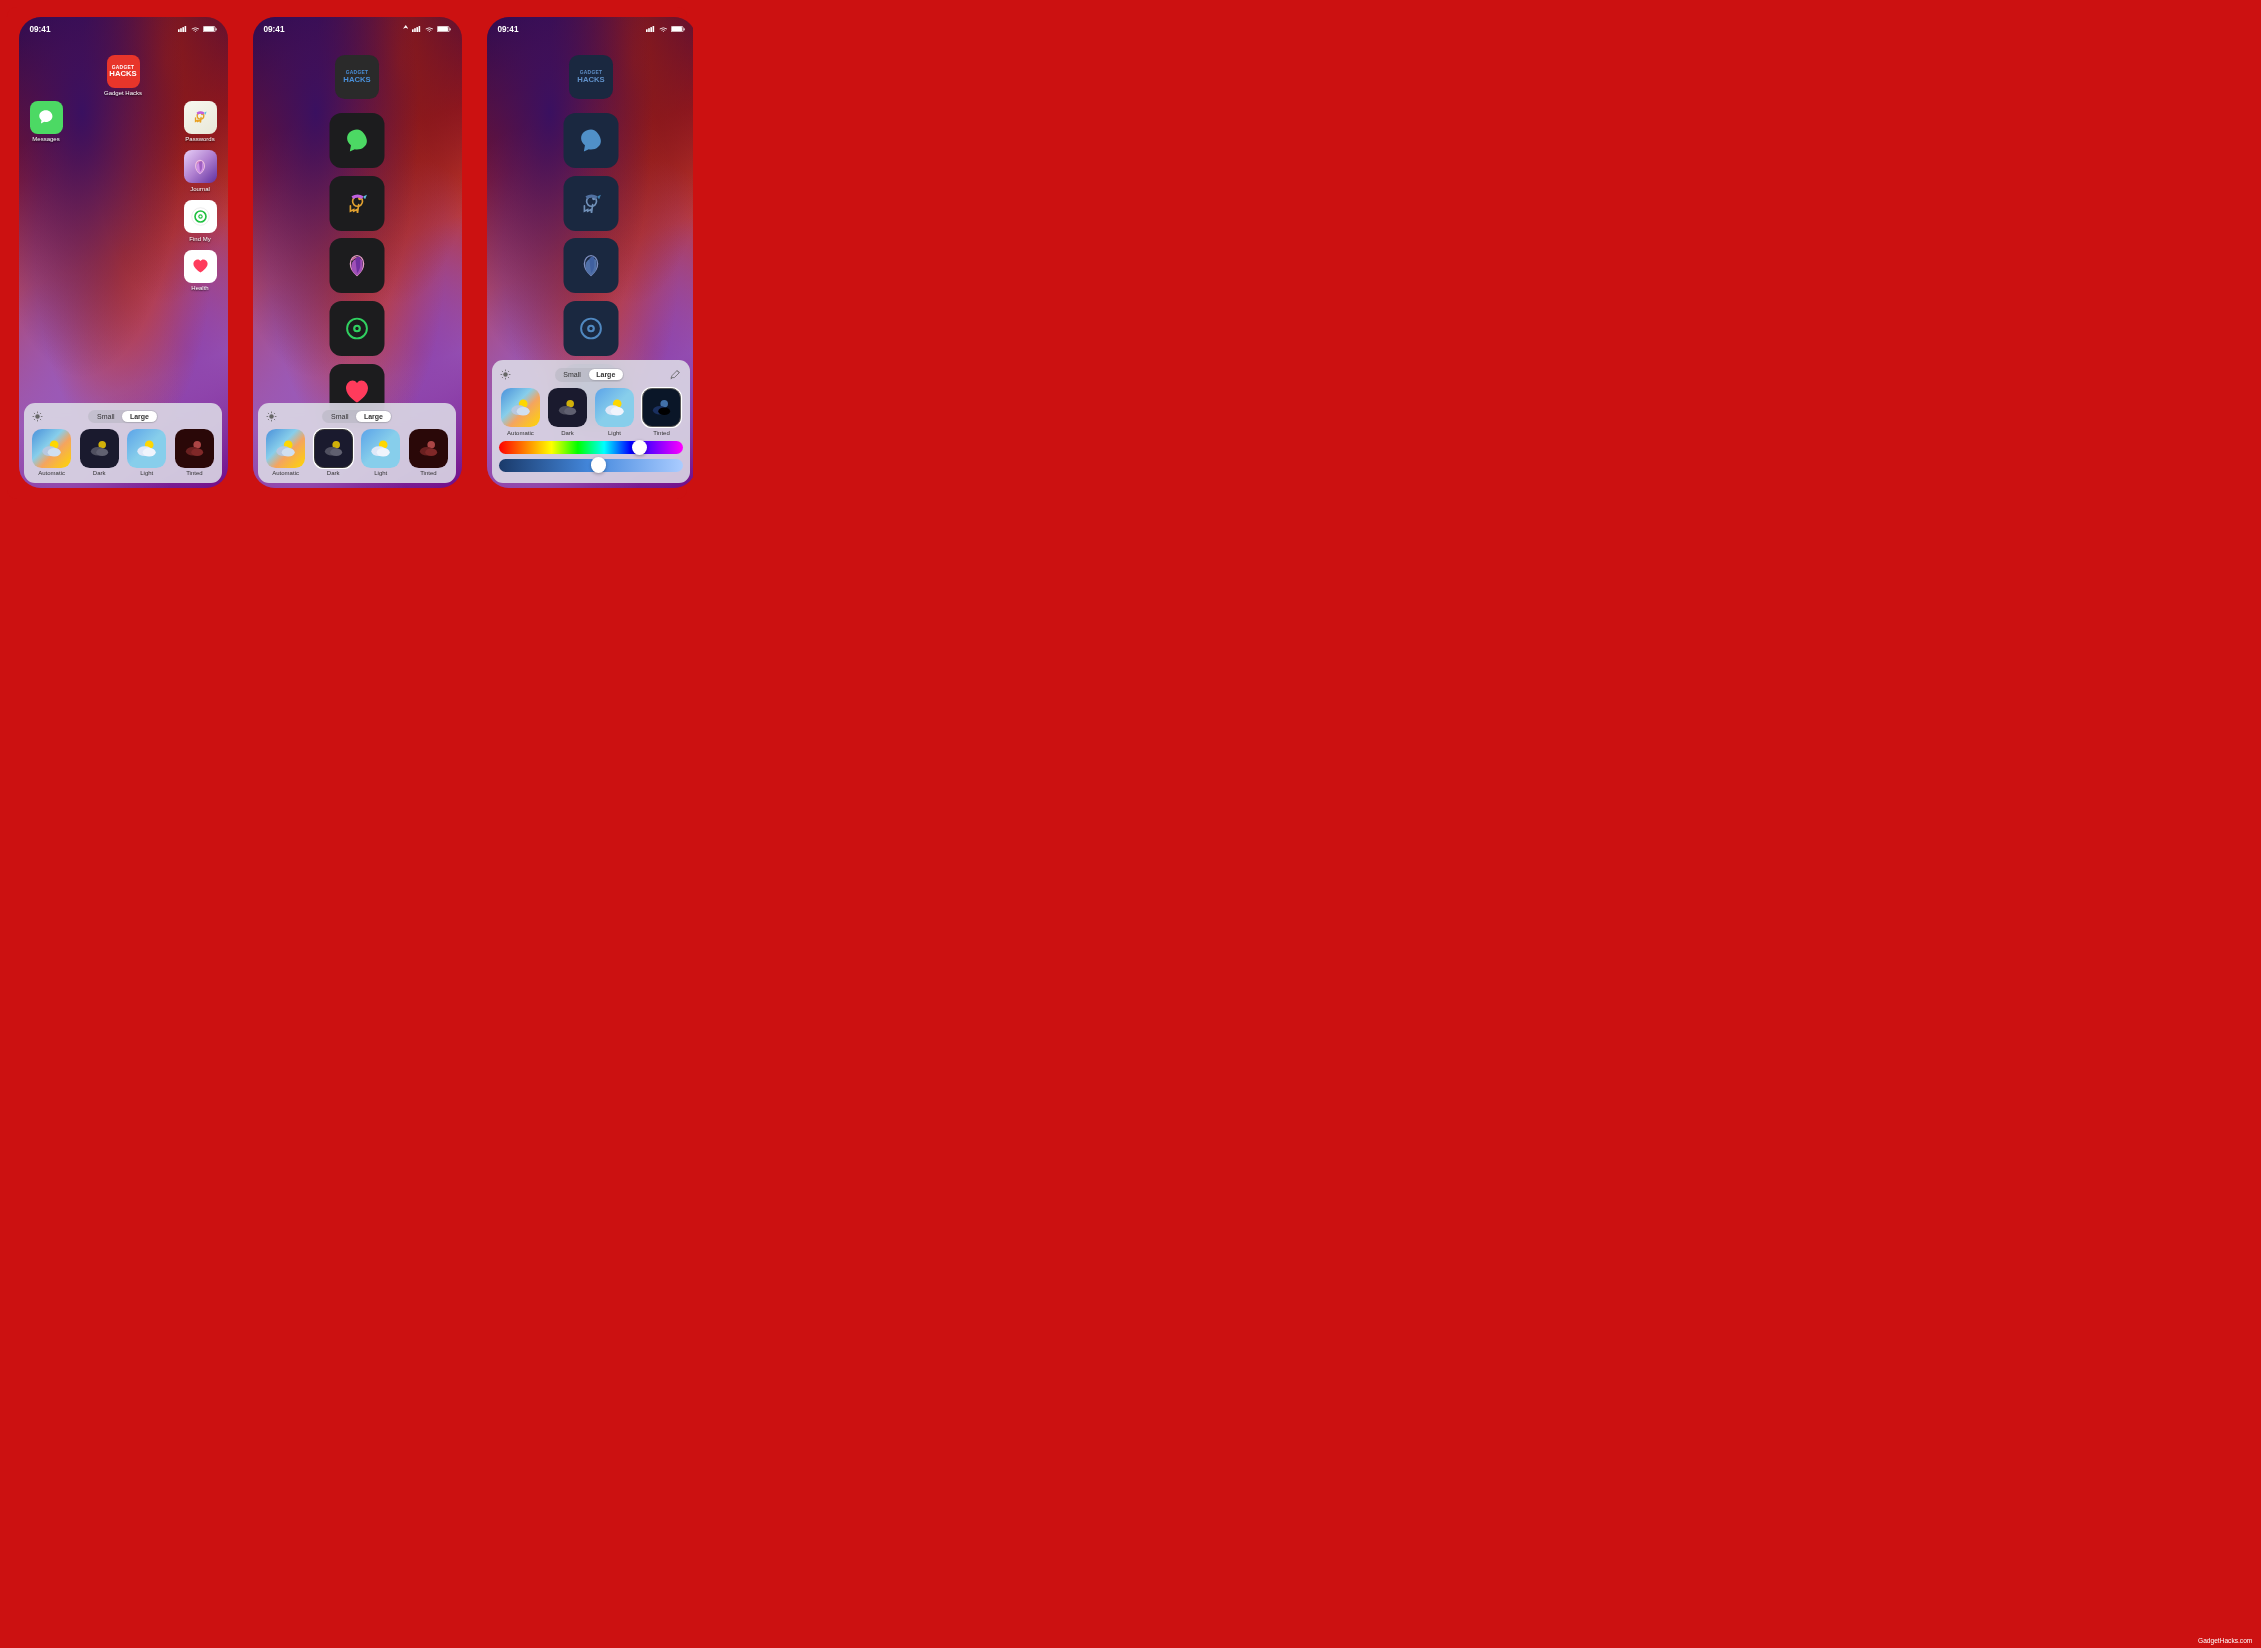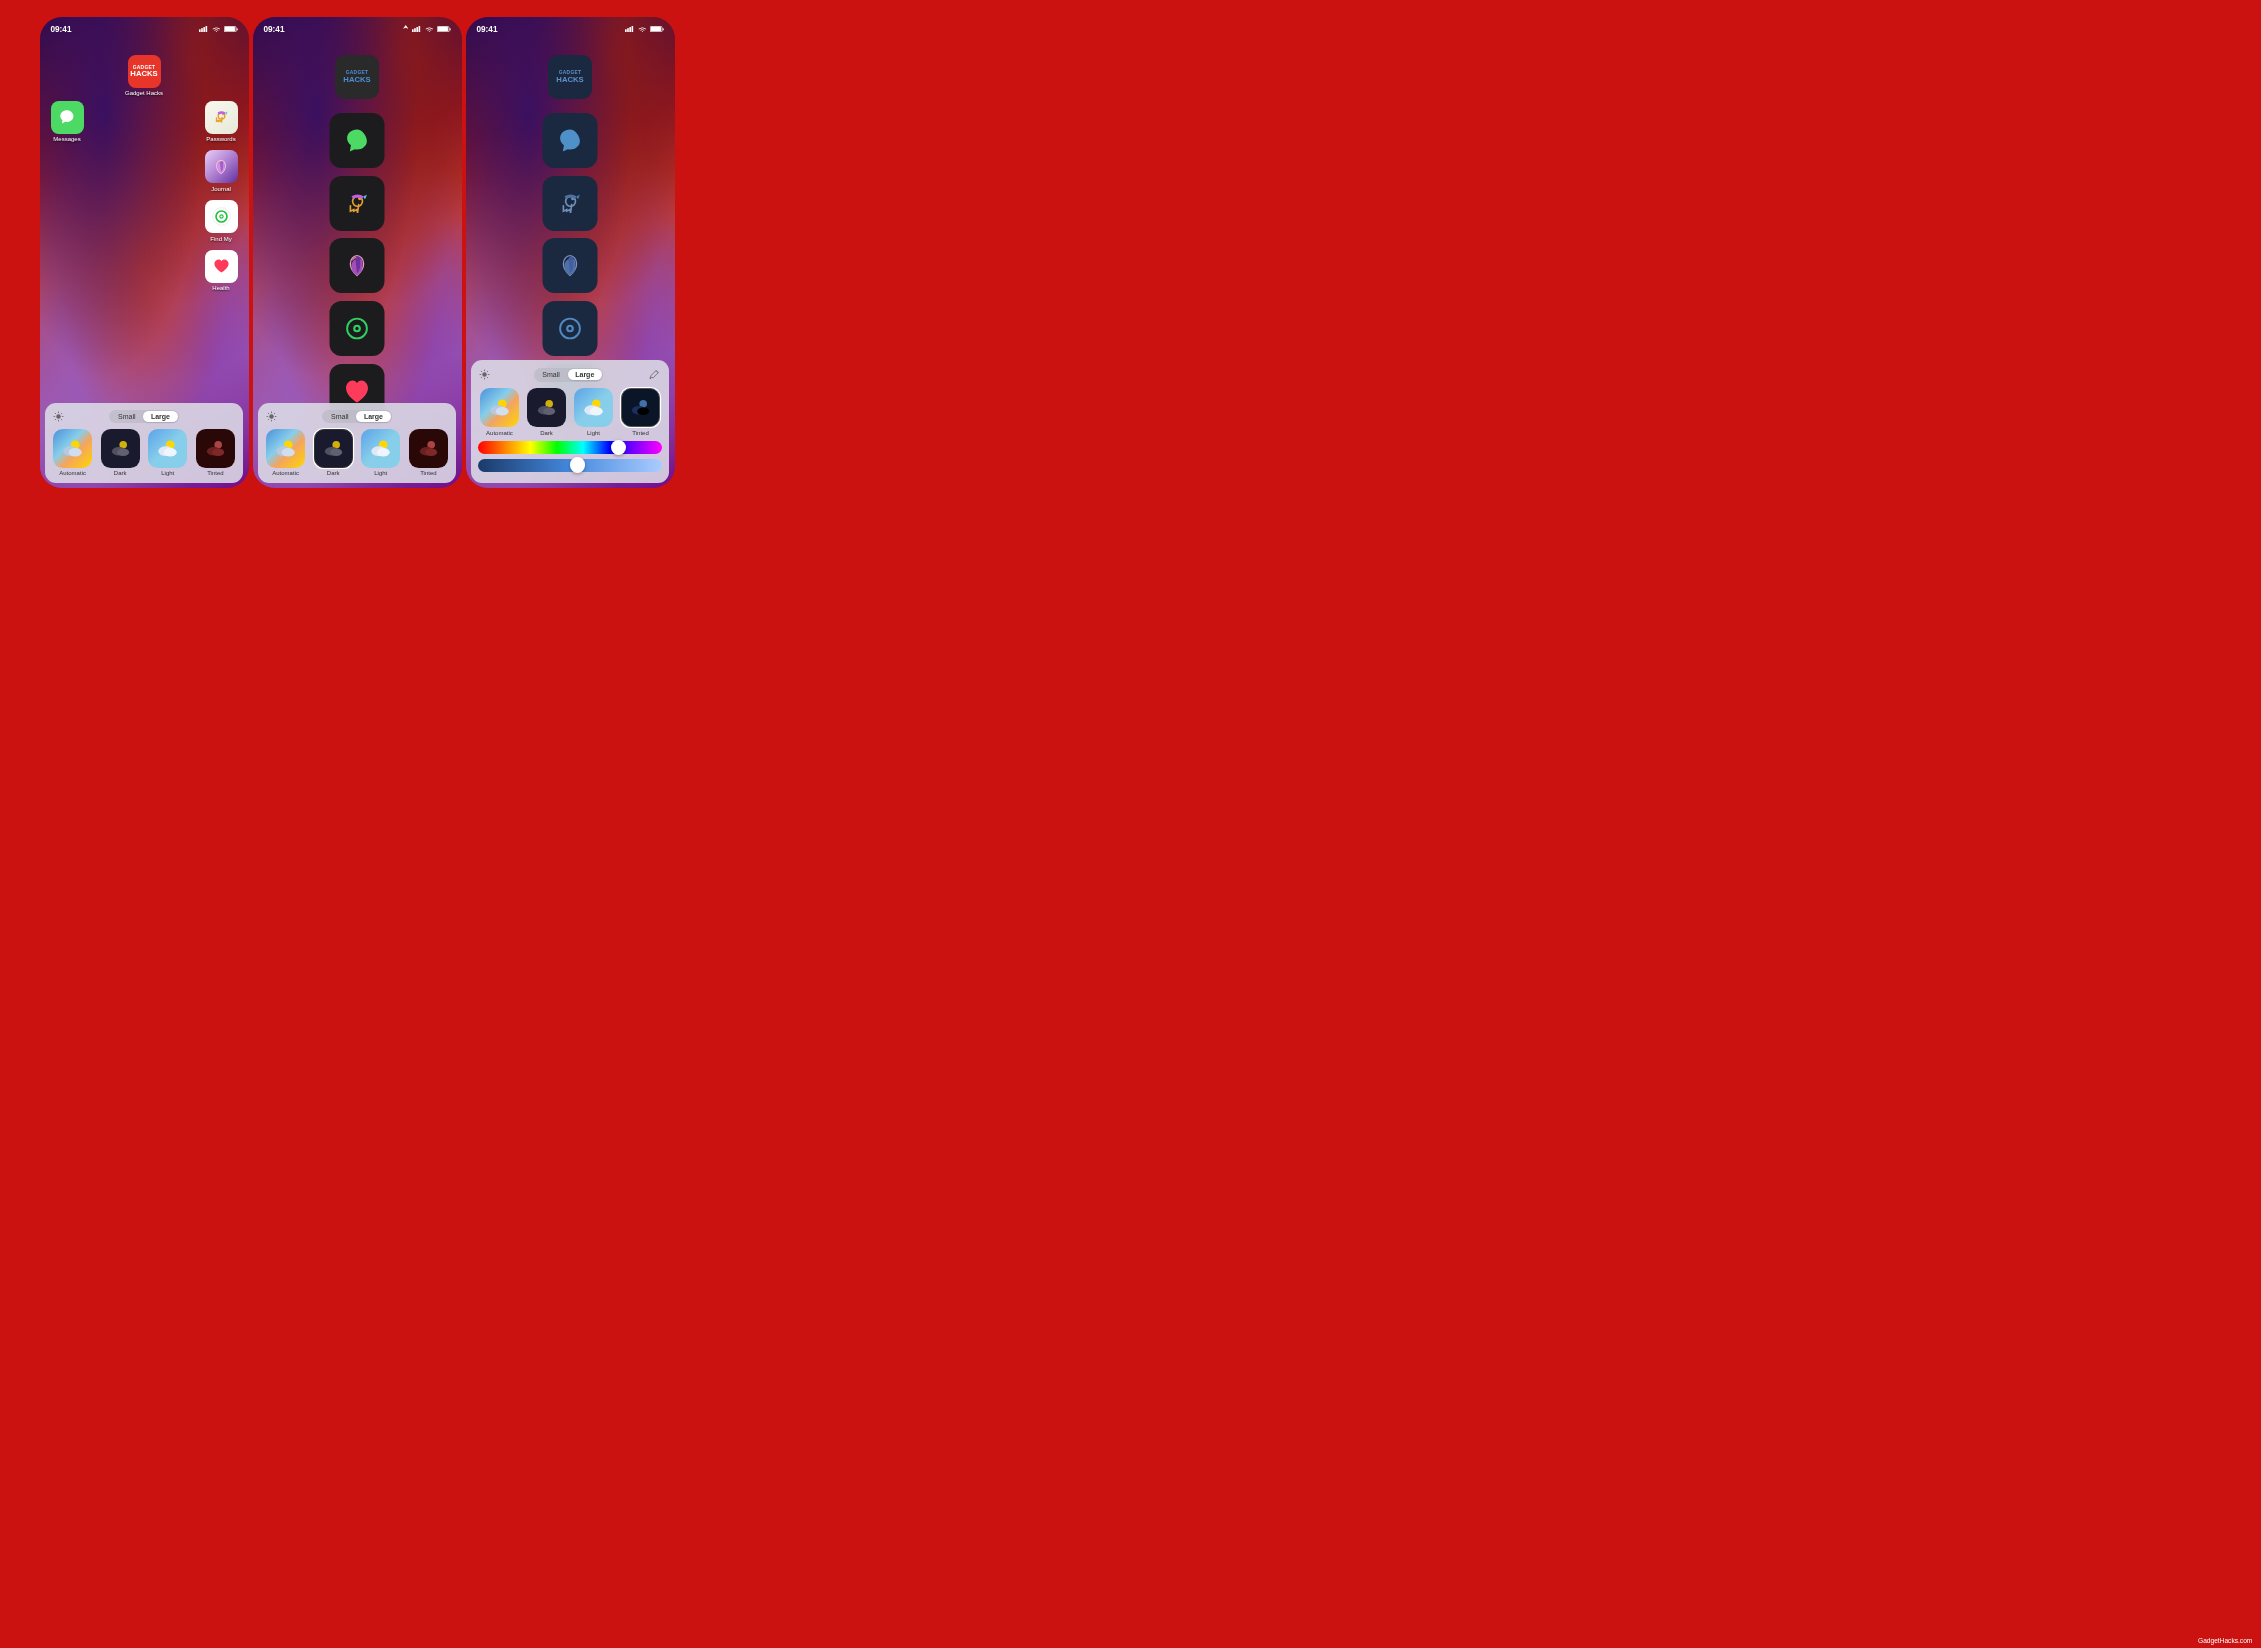--- a/index.html
+++ b/index.html
@@ -277,21 +277,21 @@
       bottom: 4.4px;
       right: 8.7px;
       color: white;
       font-size: 6.6px;
       font-weight: 500;
       z-index: 100;
     }
 
     .phones-container {
       display: flex;
-      gap: 4px;
+      gap: 25px;
       align-items: center;
       position: relative;
       margin-left: 21px;
     }
   </style>
 </head>
 <body>
 
 <div class="outer-border">
   <div class="phones-container">

